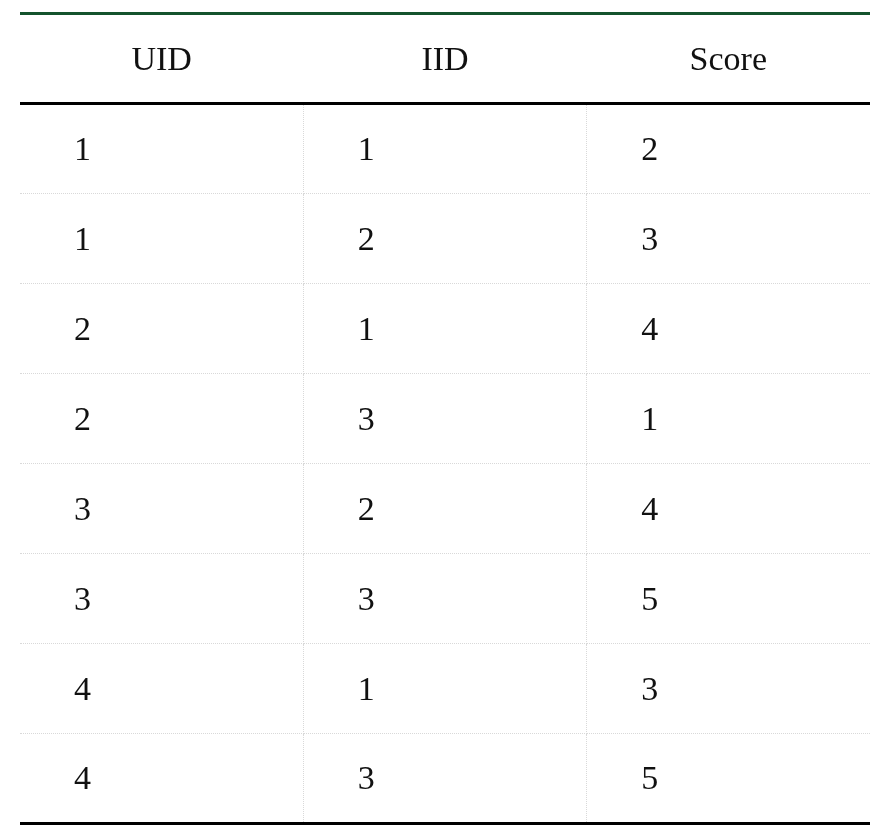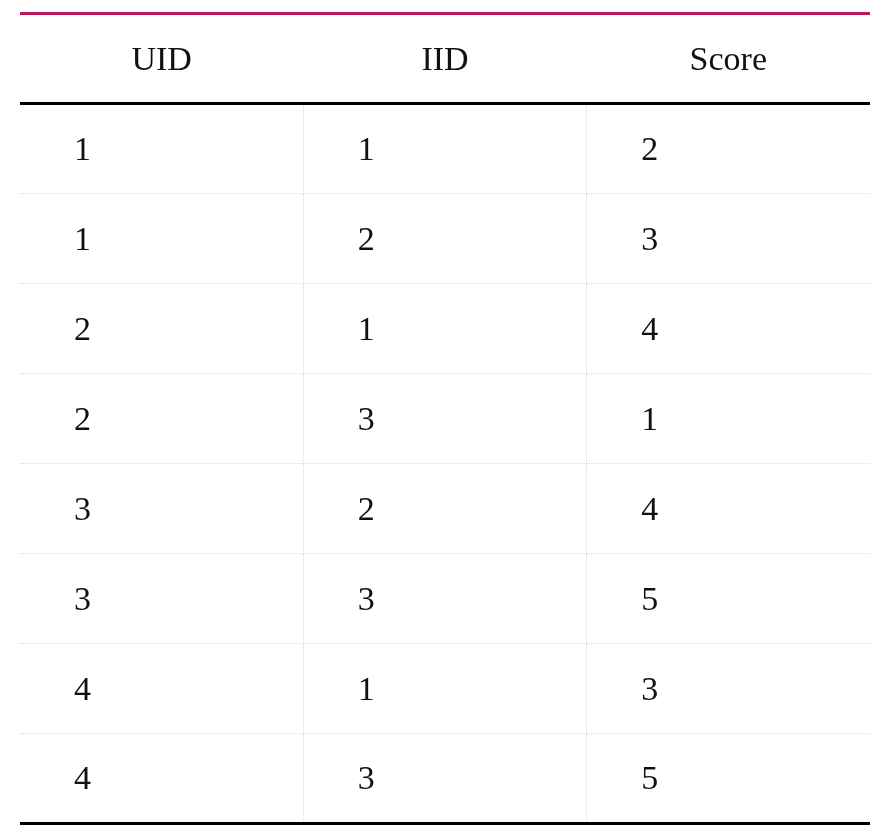--- a/index.html
+++ b/index.html
@@ -32,21 +32,21 @@
     padding: 0 0 0 54px;
     height: 90px;
     box-sizing: border-box;
   }
   table.data-table th {
     text-align: center;
     padding-left: 0;
   }
   
   table.data-table thead tr th {
-    border-top: 3px solid #be185d;
+    border-top: 3px solid #14532d;
     border-bottom: 3px solid #000;
   }
   
   table.data-table tbody td {
     border: 1px dotted #d9d9d9;
   }
   
   table.data-table tbody tr td:first-child {
     border-left: none;
   }

